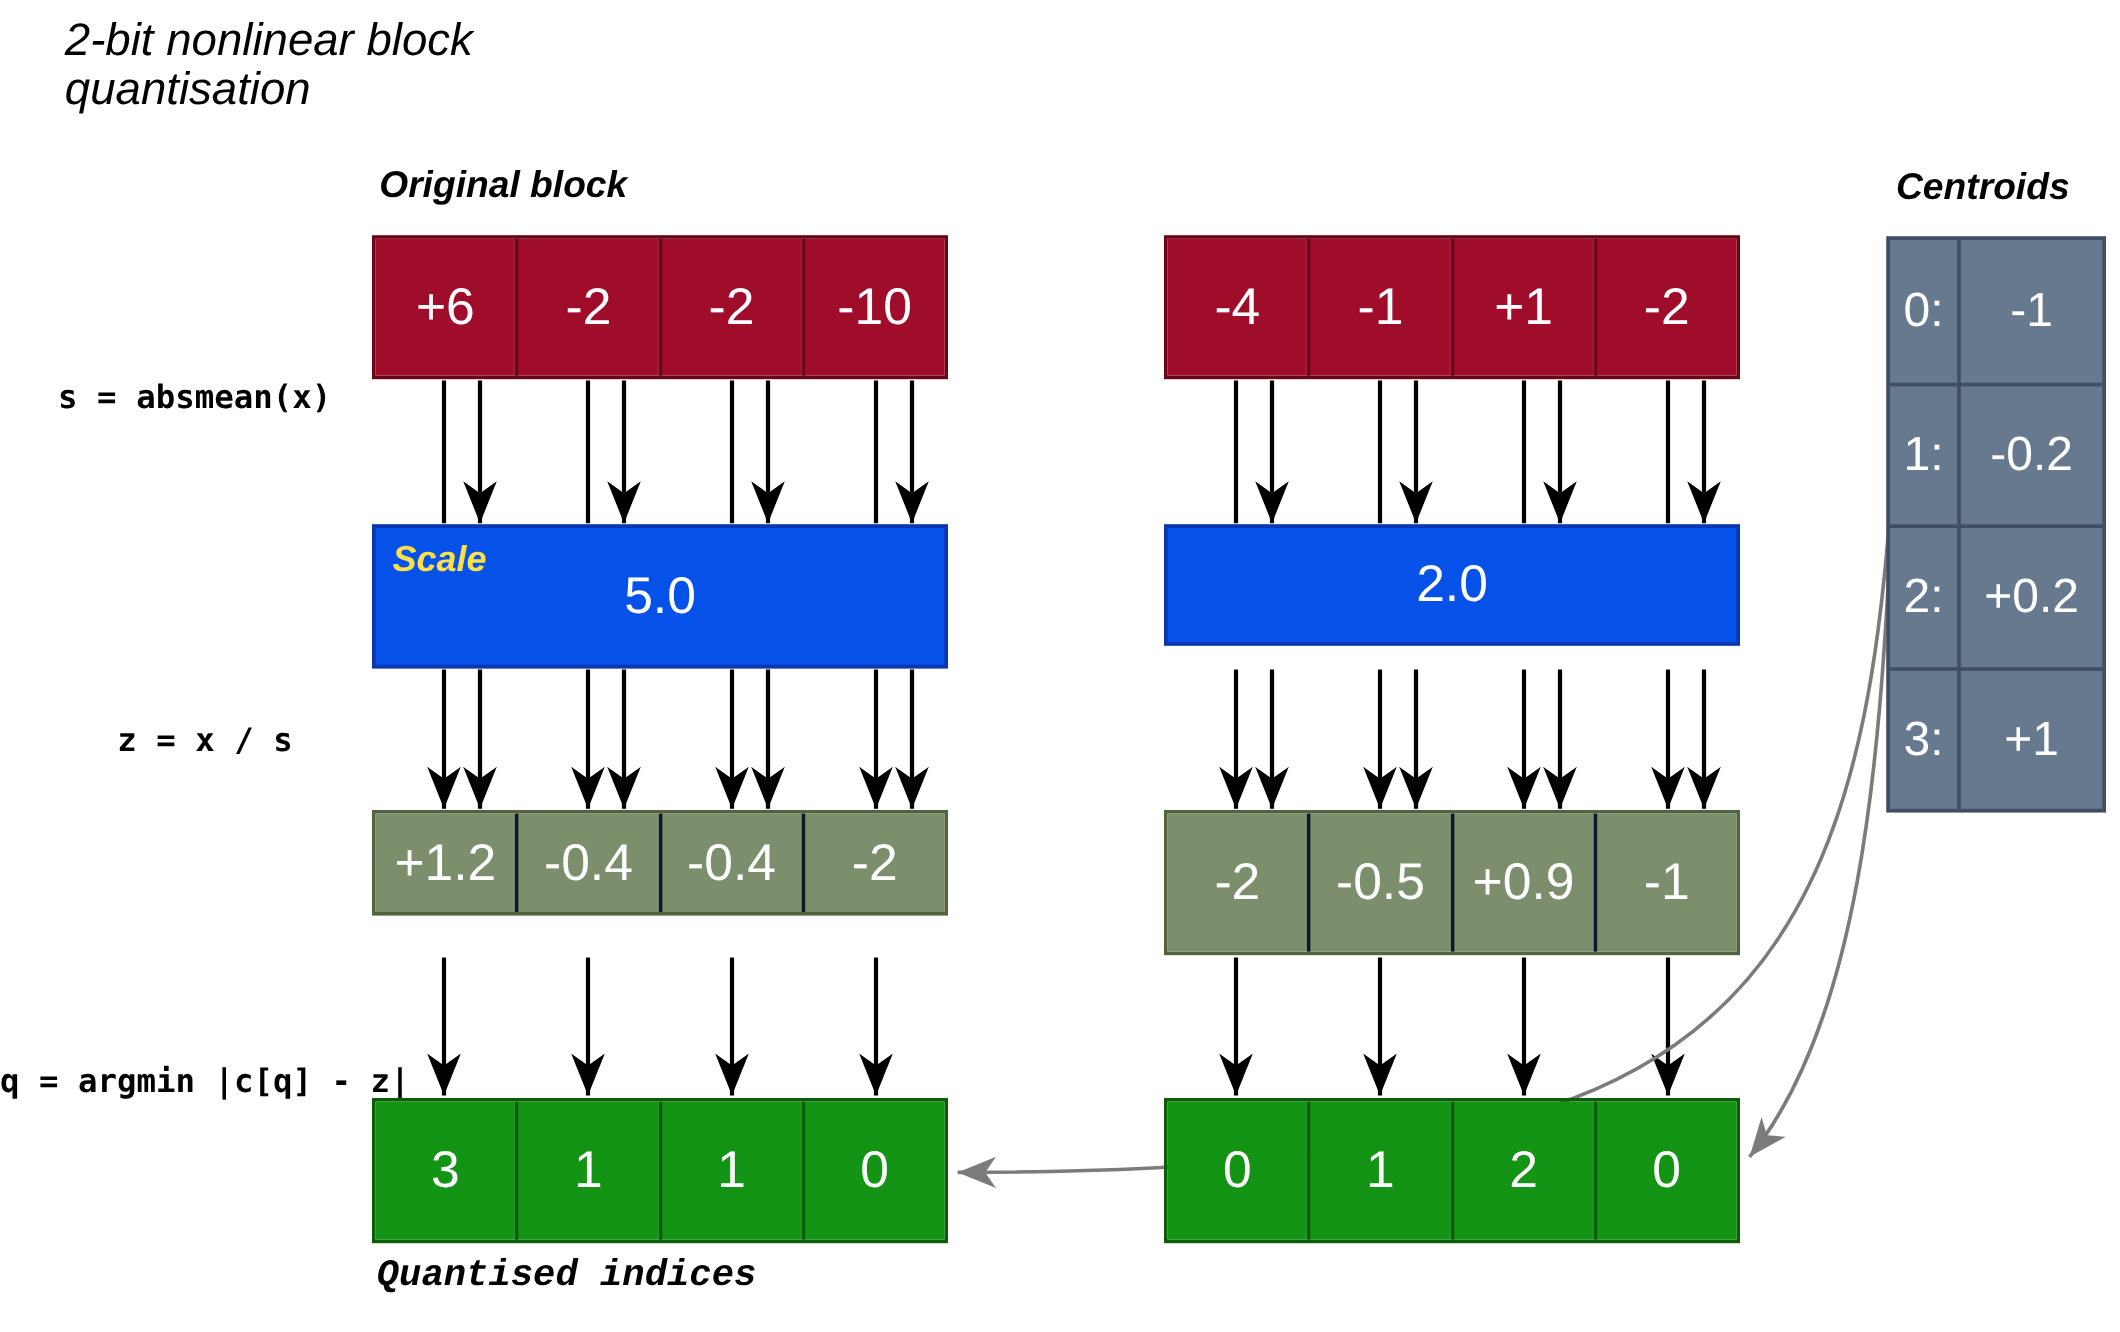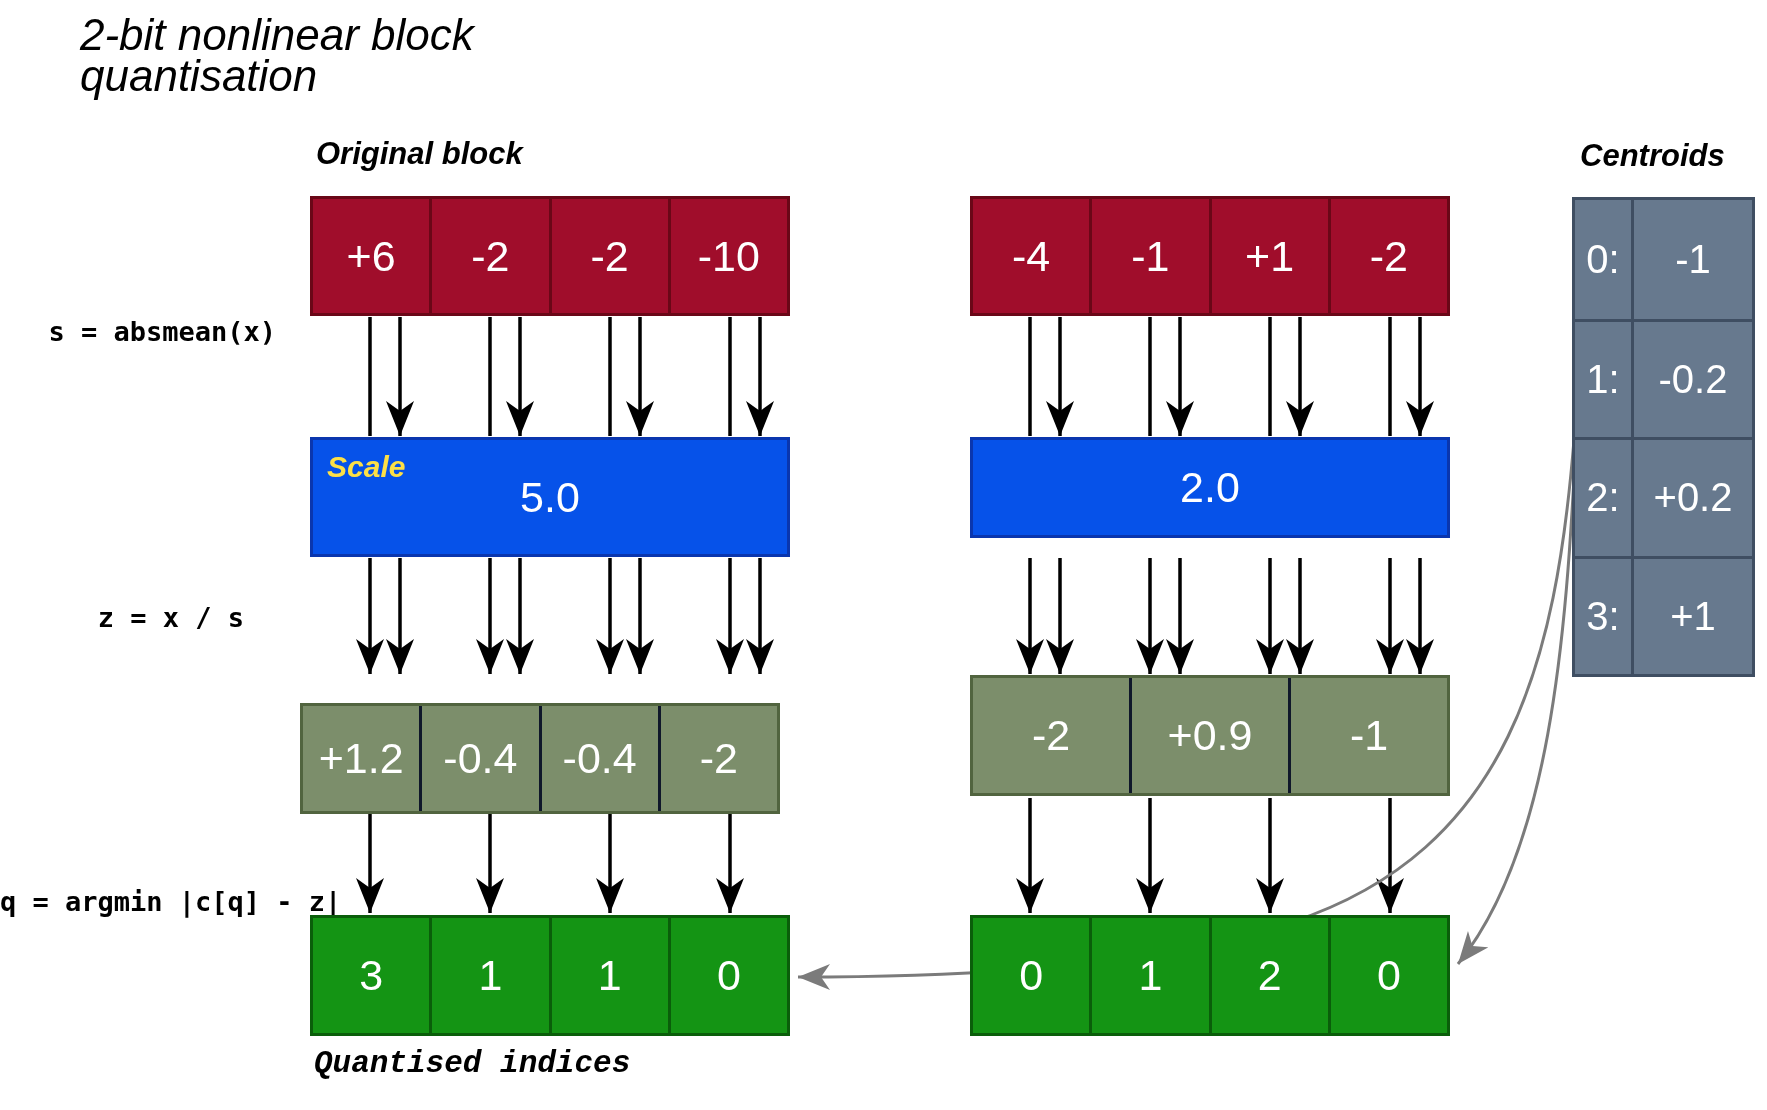--- a/index.html
+++ b/index.html
@@ -1,21 +1,21 @@
 <!DOCTYPE html>
 <html><head>
 <meta charset="utf-8">
 <style>
   html,body{margin:0;padding:0;background:#fff;}
   #canvas{position:relative;width:1767px;height:1110px;background:#ffffff;
           font-family:"Liberation Sans", sans-serif;overflow:hidden;}
 
   .arrow-layer{position:absolute;left:0;top:0;z-index:1;}
 
-  .title{position:absolute;left:80px;top:14px;font-size:44px;font-style:italic;
+  .title{position:absolute;left:54px;top:14px;font-size:38px;font-style:italic;
          color:#000;line-height:41px;white-space:pre;z-index:2;}
 
   .section-label{position:absolute;font-size:31px;font-weight:bold;font-style:italic;
                  color:#000;z-index:2;white-space:nowrap;}
 
   .formula{position:absolute;left:0;width:244px;text-align:right;
            font-family:"DejaVu Sans Mono", monospace;font-weight:bold;
            font-size:27px;color:#000;z-index:2;white-space:pre;}
 
   .row{position:absolute;display:flex;box-sizing:border-box;z-index:3;}
@@ -124,21 +124,21 @@
     <div class="cell">-2</div>
     <div class="cell">-2</div>
     <div class="cell">-10</div>
   </div>
 
   <div class="scale-box" style="left:310px;top:437px;width:480px;height:120px;">
     <span class="scale-tag">Scale</span>
     <span>5.0</span>
   </div>
 
-  <div class="row row-normalised" style="left:300px;top:675px;width:480px;height:111px;margin-top:28px;">
+  <div class="row row-normalised" style="left:310px;top:675px;width:480px;height:88px;">
     <div class="cell">+1.2</div>
     <div class="cell">-0.4</div>
     <div class="cell">-0.4</div>
     <div class="cell">-2</div>
   </div>
 
   <div class="row row-indices" style="left:310px;top:915px;width:480px;height:121px;">
     <div class="cell">3</div>
     <div class="cell">1</div>
     <div class="cell">1</div>
@@ -151,20 +151,21 @@
     <div class="cell">+1</div>
     <div class="cell">-2</div>
   </div>
 
   <div class="scale-box" style="left:970px;top:437px;width:480px;height:101px;">
     <span>2.0</span>
   </div>
 
   <div class="row row-normalised" style="left:970px;top:675px;width:480px;height:121px;">
     <div class="cell">-2</div>
+    <div class="cell">-0.5</div>
     <div class="cell">+0.9</div>
     <div class="cell">-1</div>
   </div>
 
   <div class="row row-indices" style="left:970px;top:915px;width:480px;height:121px;">
     <div class="cell">0</div>
     <div class="cell">1</div>
     <div class="cell">2</div>
     <div class="cell">0</div>
   </div>

